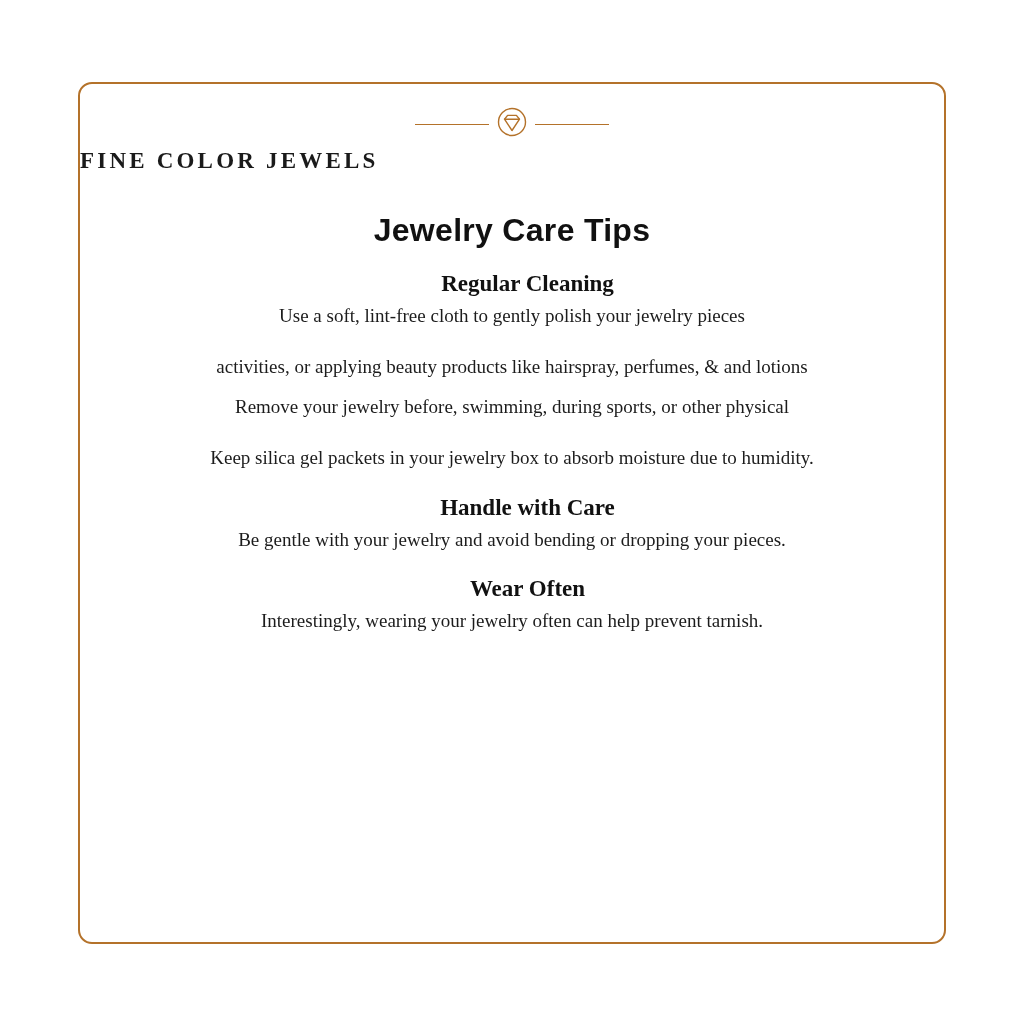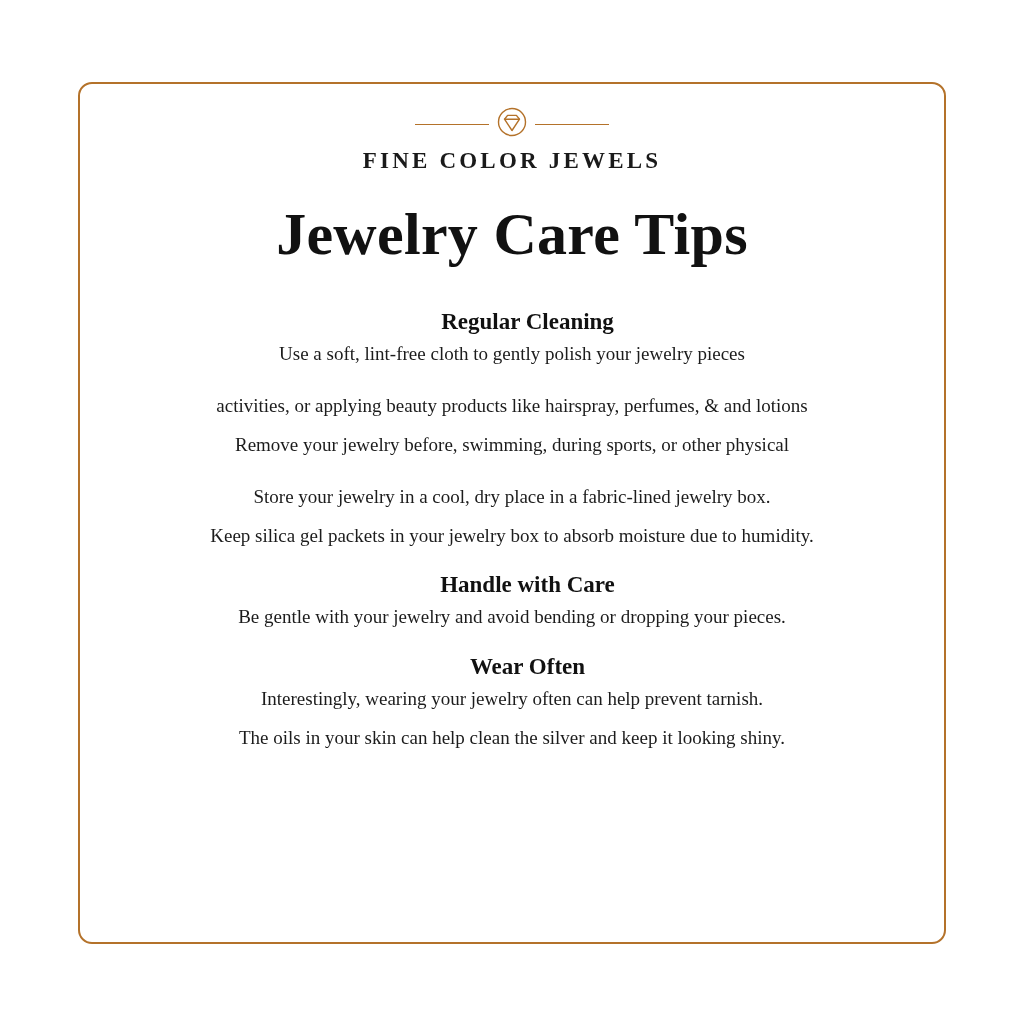--- a/index.html
+++ b/index.html
@@ -33,21 +33,21 @@
     top: 0;
     width: 100%;
     padding-top: 18px;
     box-sizing: border-box;
     text-align: center;
   }
 
   
   .brand {
     width: 100%;
-    text-align: center;
+    text-align: left;
   }
   .brand-mark {
     display: flex;
     align-items: center;
     justify-content: center;
     gap: 0;
     height: 44px;
   }
   .rule {
     width: 74px;
@@ -65,23 +65,23 @@
     margin-top: 2px;
     font-family: "Liberation Serif", serif;
     font-size: 23px;
     letter-spacing: 3.2px;
     font-weight: 700;
     color: #1a1a1a;
   }
 
   
   .title {
-    margin-top: 26px;
-    font-family: Liberation Serif, serif;
-    font-size: 60px;
+    margin-top: 38px;
+    font-family: Liberation Sans, sans-serif;
+    font-size: 32px;
     font-weight: 700;
     letter-spacing: 0.3px;
     color: #111111;
   }
 
   
   .section {
     margin-top: 22px;
   }
   .section-heading {
@@ -134,29 +134,27 @@
       <div class="section-heading">Regular Cleaning</div>
       <div class="section-line">Use a soft, lint-free cloth to gently polish your jewelry pieces</div>
     </div>
 
     <div class="section">
       <div class="section-line">activities,  or applying beauty products like hairspray, perfumes, &amp; and lotions</div>
       <div class="section-line">Remove your jewelry before, swimming, during sports, or other physical</div>
     </div>
 
     <div class="section">
-      <div class="section-line">Store your jewelry in a cool, dry place in a fabric-lined jewelry box.</div>
       <div class="section-line">Keep silica gel packets in your jewelry box to absorb moisture due to humidity.</div>
     </div>
 
     <div class="section">
       <div class="section-heading">Handle with Care</div>
       <div class="section-line">Be gentle with your jewelry and avoid bending or dropping your pieces.</div>
     </div>
 
     <div class="section">
       <div class="section-heading">Wear Often</div>
       <div class="section-line">Interestingly, wearing your jewelry often can help prevent tarnish.</div>
-      <div class="section-line">The oils in your skin can help clean the silver and keep it looking shiny.</div>
     </div>
 
   </div>
 </div>
 
 </body></html>

